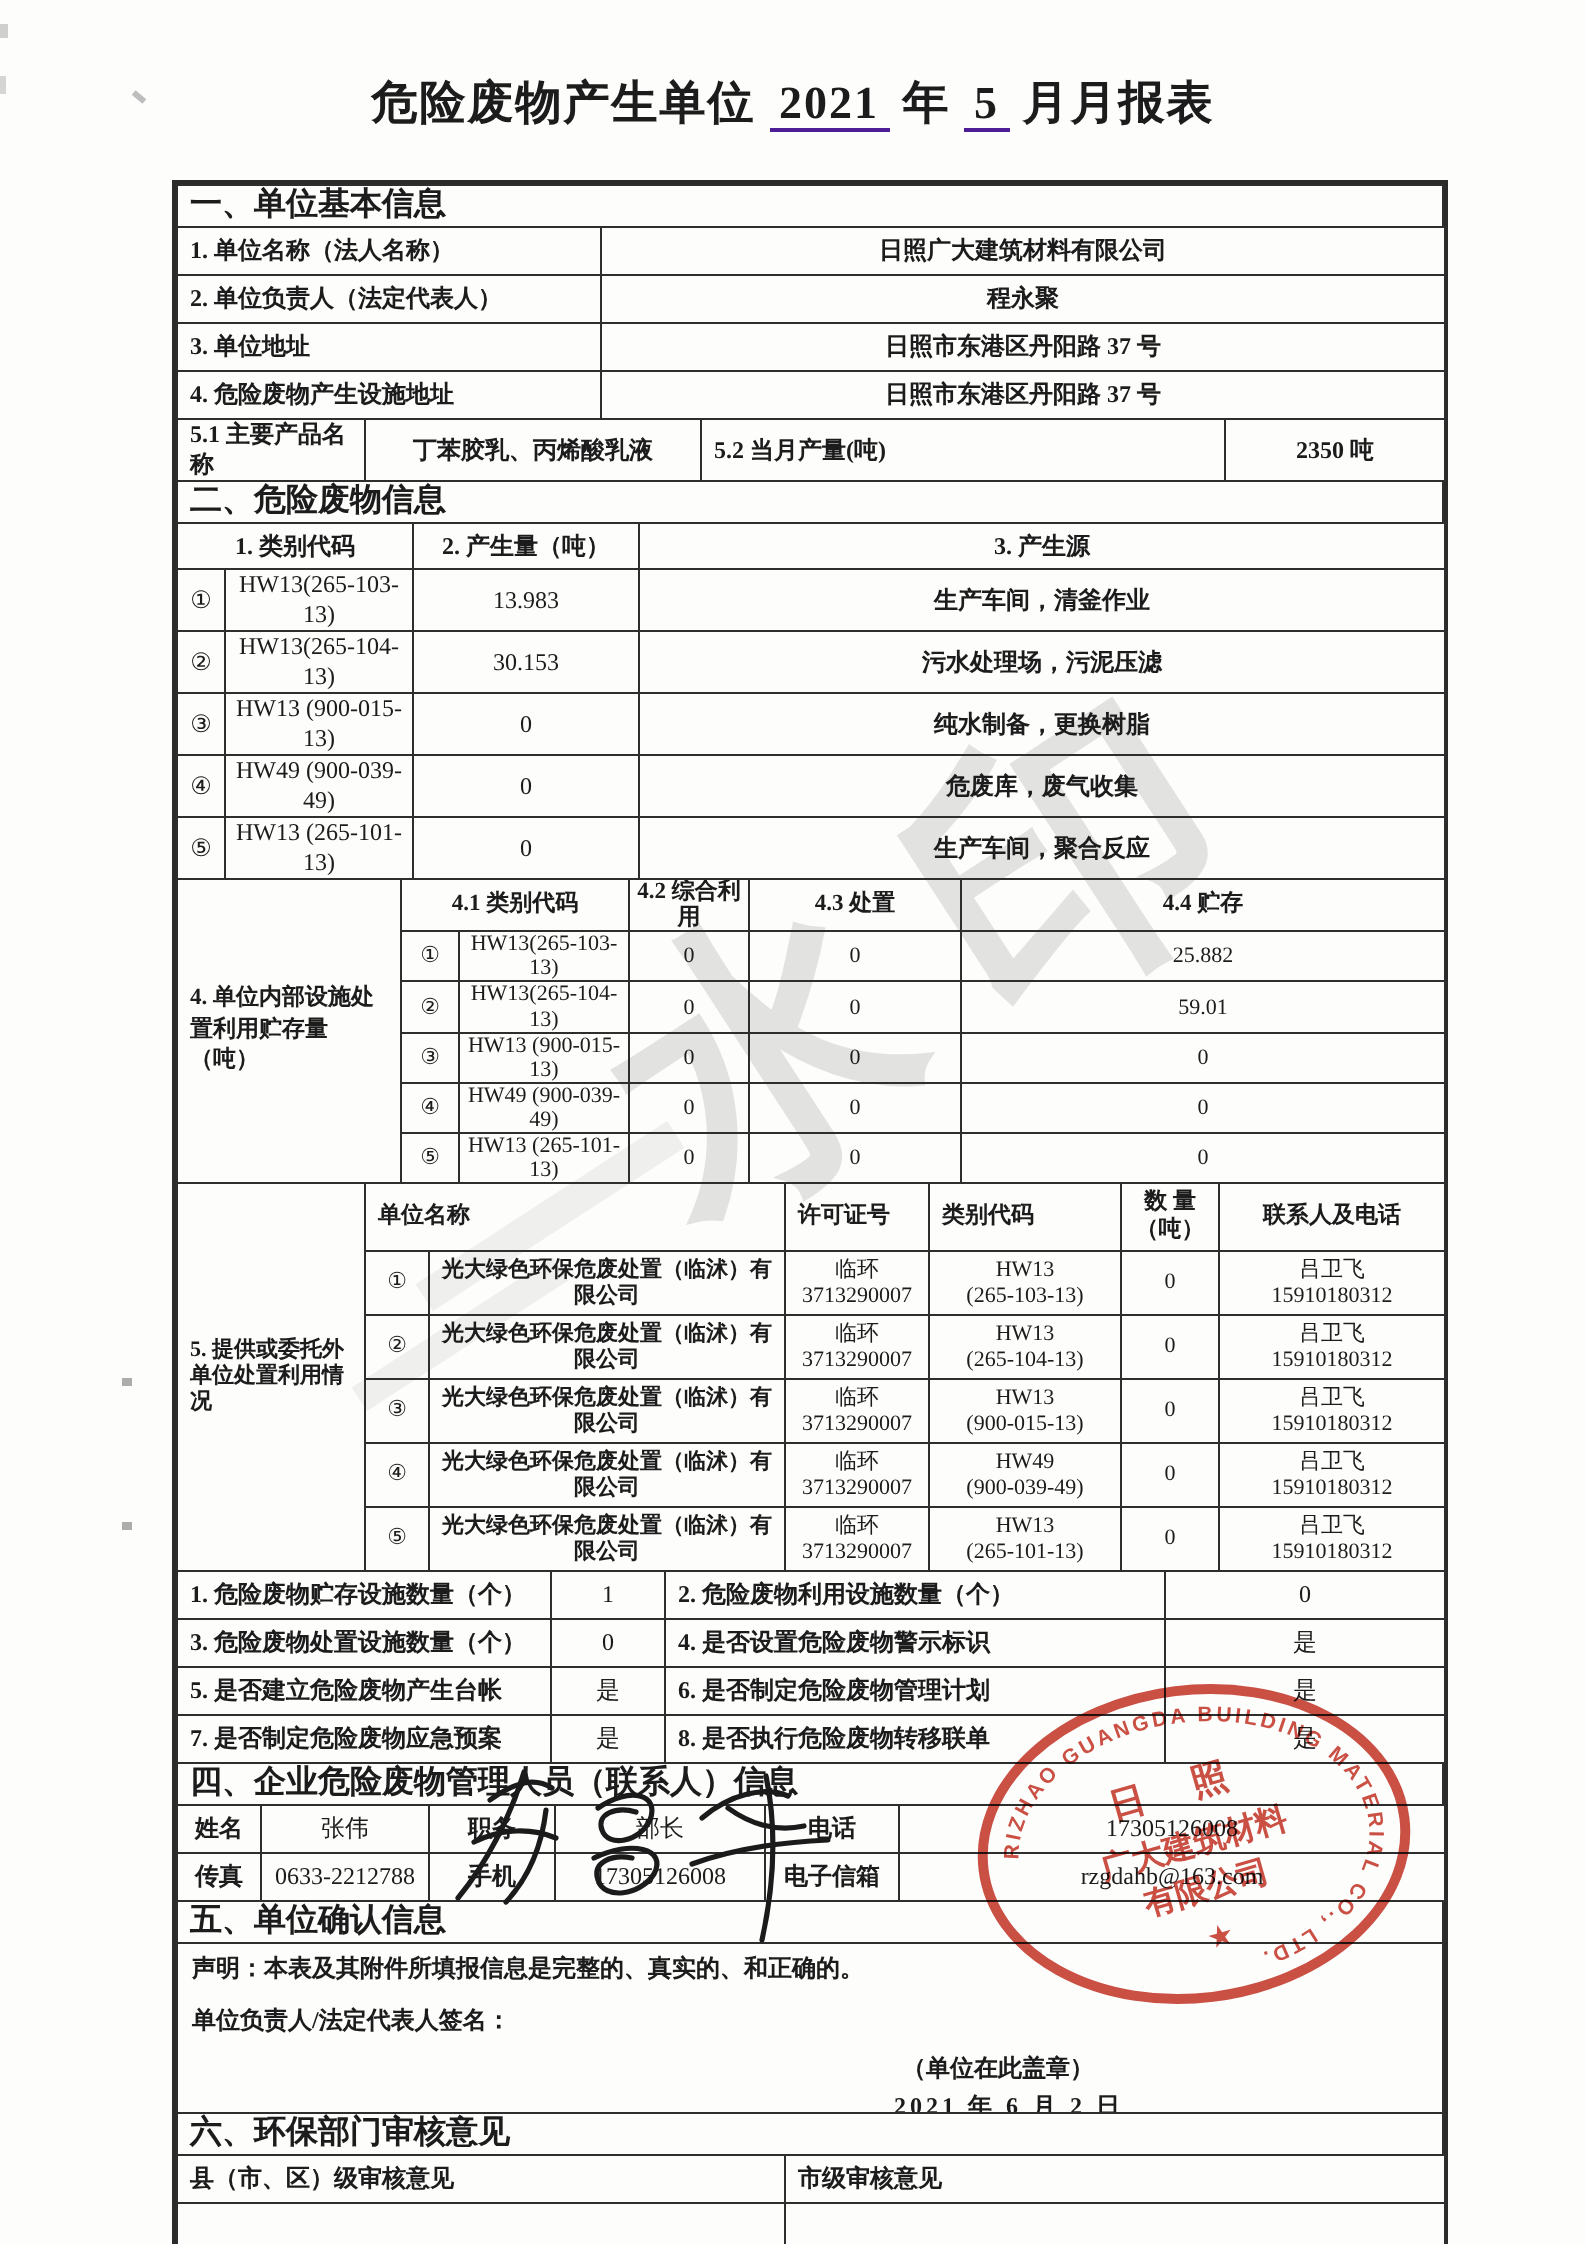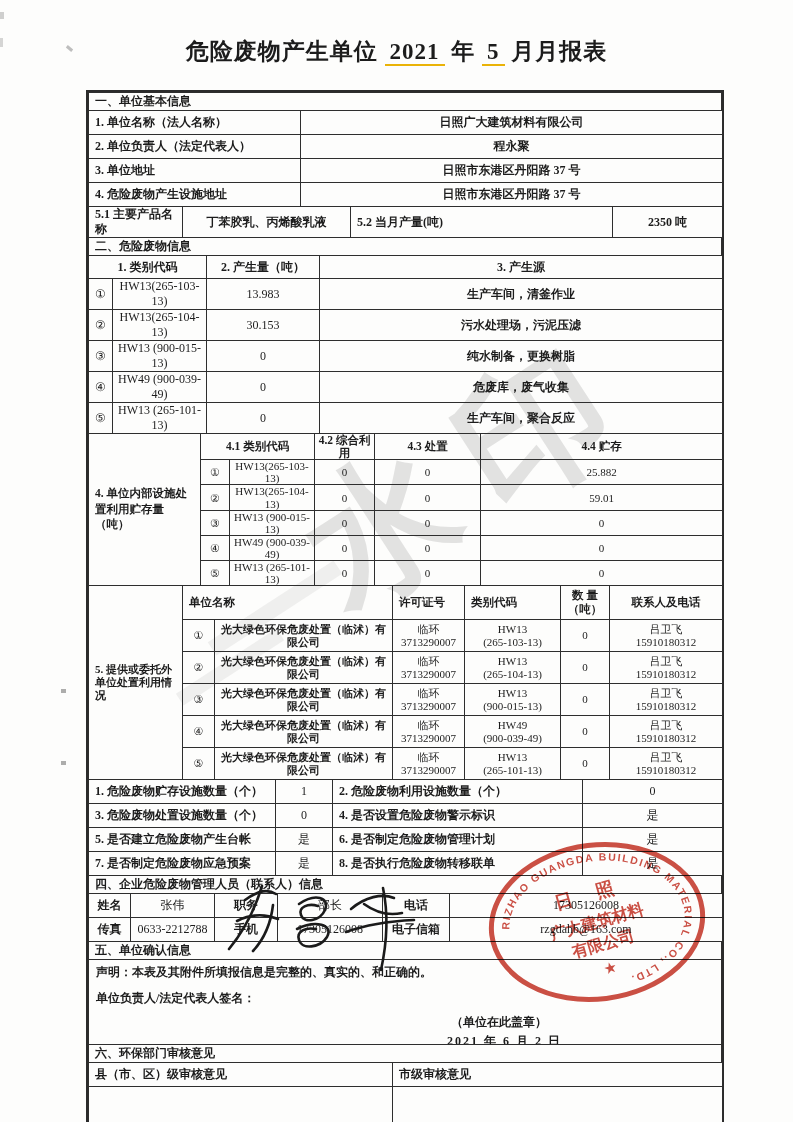--- a/index.html
+++ b/index.html
@@ -11,21 +11,21 @@
     position:relative;
     overflow:hidden;
   }
   .page{position:absolute;inset:0;}
   
   .title{
     position:absolute;top:36px;left:0;width:100%;
     text-align:center;font-size:23px;font-weight:bold;letter-spacing:1px;
     z-index:2;
   }
-  .title .uline{border-bottom:2px solid #eab308;padding:0 5px;font-weight:bold;}
+  .title .uline{border-bottom:2px solid #4c1d95;padding:0 5px;font-weight:bold;}
   
   .watermark{
     position:absolute;left:320px;top:470px;z-index:1;
     transform:rotate(-33deg);transform-origin:0 50%;
     font-size:148px;font-weight:bold;letter-spacing:34px;
     color:#8f8f8f;opacity:.24;white-space:nowrap;pointer-events:none;
   }
   .wm-bar{position:absolute;background:#9a9a9a;opacity:.14;z-index:1;pointer-events:none;}
   
   .speck{position:absolute;background:#8a8a8a;z-index:4;}
@@ -35,21 +35,21 @@
     border:2px solid #2b2b2b;z-index:2;background:transparent;
   }
   table{border-collapse:collapse;table-layout:fixed;width:634px;margin-top:-1px;}
   table:first-child{margin-top:0;}
   td{
     border:1px solid #2e2e2e;font-size:12px;color:#1c1c1c;
     text-align:center;vertical-align:middle;padding:0 2px;overflow:hidden;
     line-height:1.25;
   }
   td.lbl{text-align:left;padding-left:6px;font-weight:600;margin-top:19px;}
-  td.hd{text-align:left;padding-left:6px;font-weight:bold;height:17px;font-size:12px;}
+  td.hd{text-align:left;padding-left:6px;font-weight:bold;height:17px;font-size:16px;}
   td.bold{font-weight:600;}
   .h23 td{height:23px;}
   .h22 td{height:22px;}
   .s4i td{height:16px;font-size:11px;line-height:1.1;}
   .s4i td.hrow{height:25px;font-weight:600;font-size:11.5px;}
   .s4i td.biglbl{font-size:11.5px;line-height:1.35;}
   .s5e td{height:31px;font-size:11px;line-height:1.2;}
   .s5e td.hrow{height:33px;font-weight:600;font-size:11.5px;}
   .num{font-size:12px;}
   

